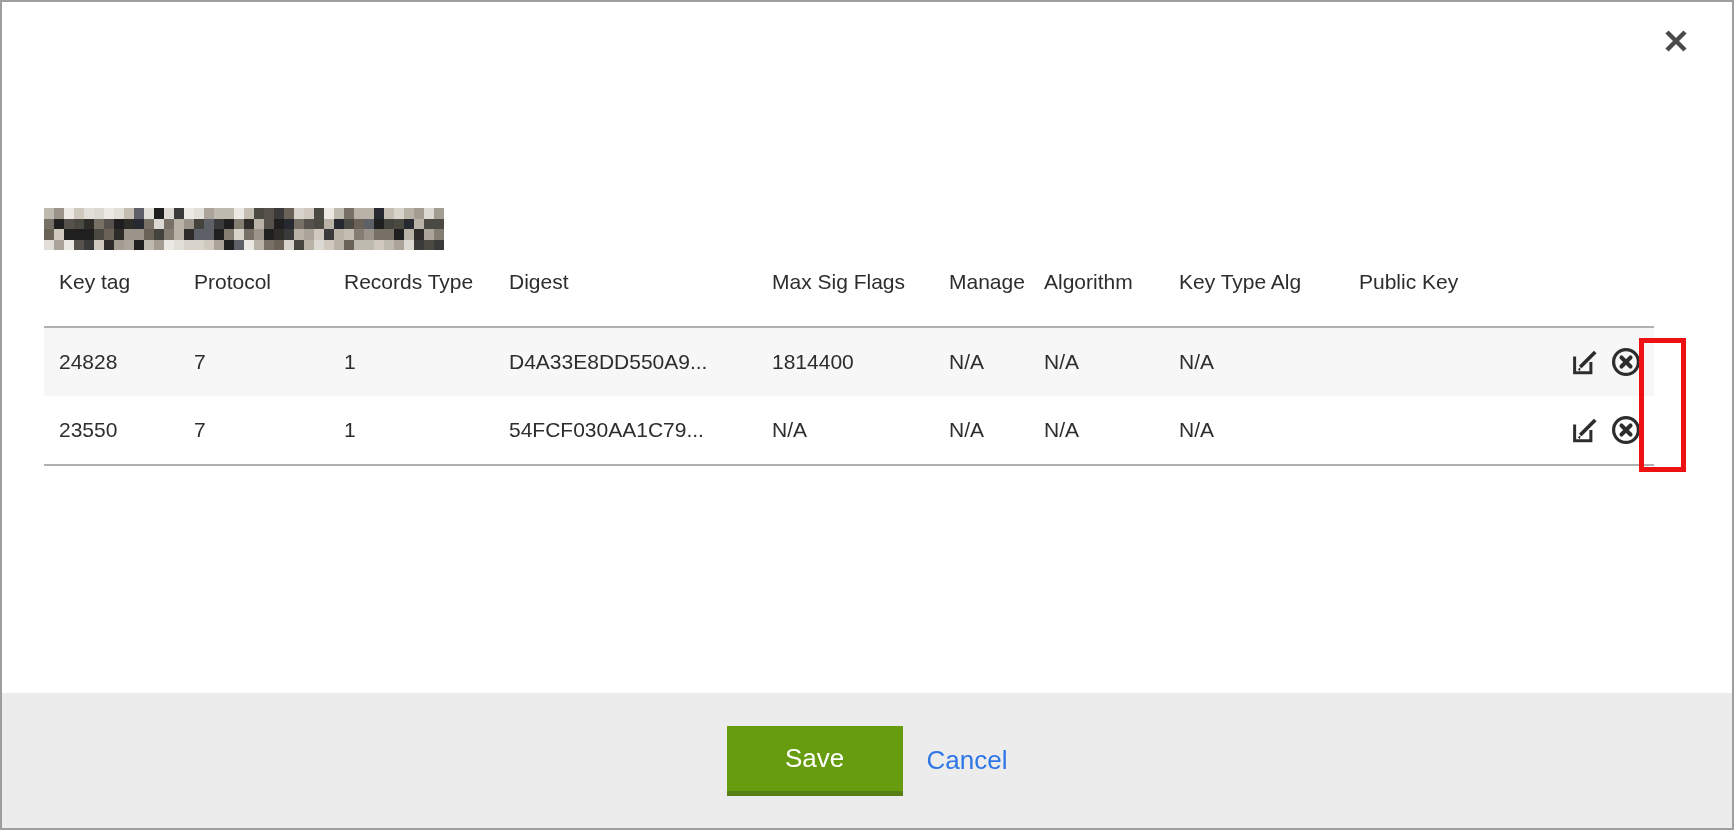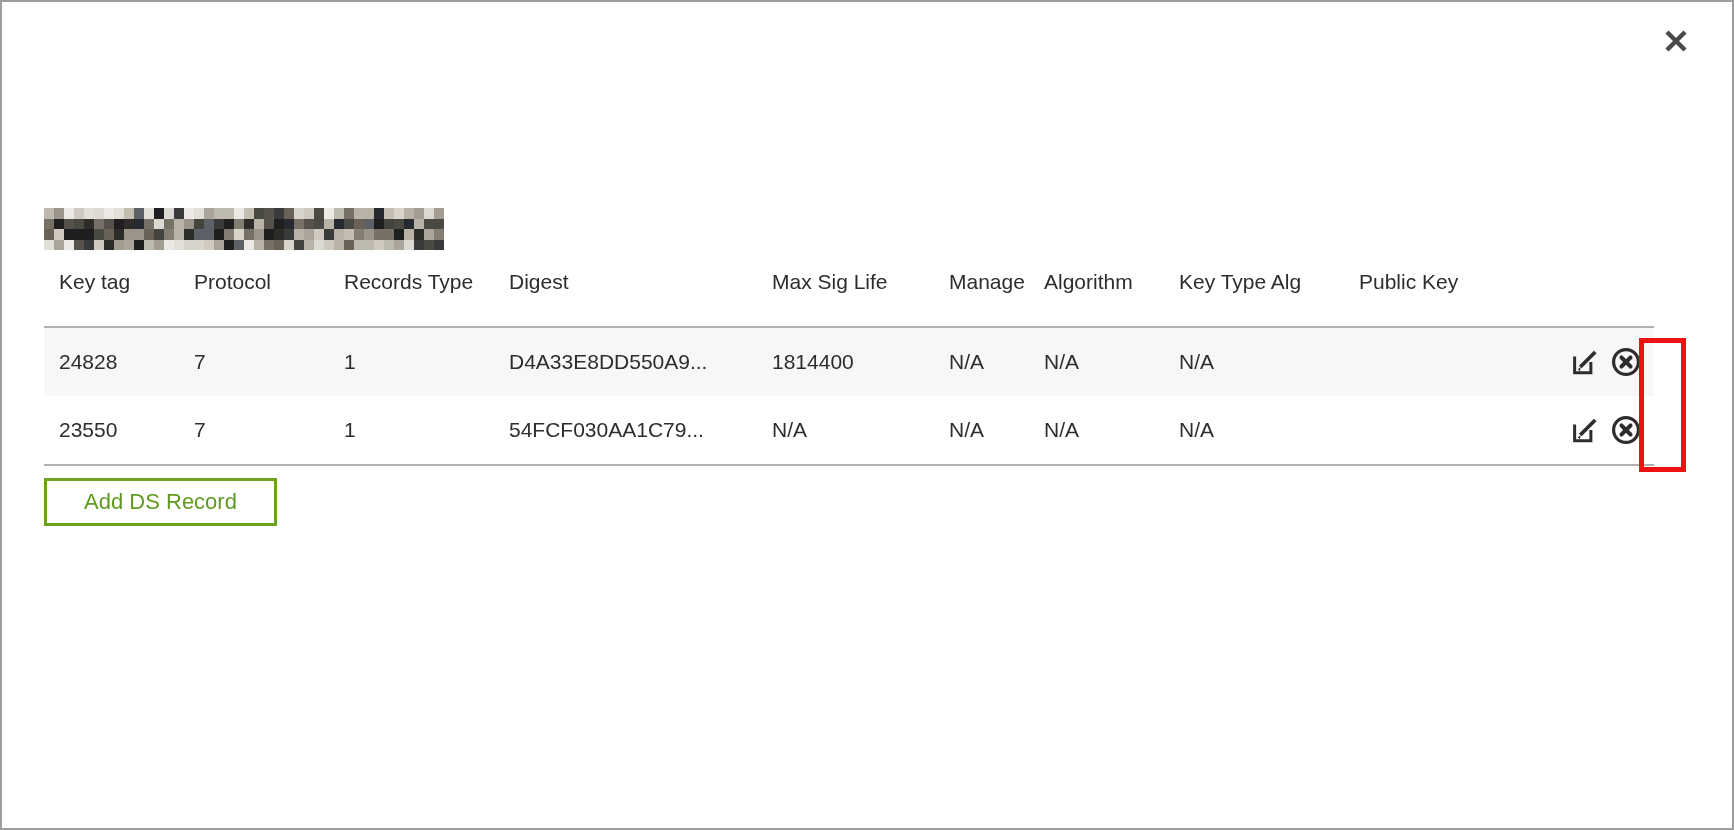--- a/index.html
+++ b/index.html
@@ -278,21 +278,21 @@
             <col style="width:180px">
             <col style="width:215px">
           <col style="width:95px">
         </colgroup>
         <thead>
           <tr>
             <th>Key tag</th>
             <th>Protocol</th>
             <th>Records Type</th>
             <th>Digest</th>
-            <th>Max Sig Life</th>
+            <th>Max Sig Flags</th>
             <th>Manage</th>
             <th>Algorithm</th>
             <th>Key Type Alg</th>
             <th>Public Key</th>
             <th></th>
           </tr>
         </thead>
         <tbody>
           <tr class="odd">
             <td>24828</td>
@@ -344,17 +344,20 @@
                   <path d="M8.6 8.6 L15.4 15.4 M15.4 8.6 L8.6 15.4" stroke="#2d2d2d" stroke-width="3" stroke-linecap="round"></path>
                 </svg>
               </button>
             </td>
           </tr>
         </tbody>
       </table>
       <div class="highlight-box"></div>
     </div>
 
-    <button class="add-btn">Add DS Record</button>
 
   </div>
 
+  <div class="dialog-footer">
+    <button class="save-btn">Save</button>
+    <a class="cancel-link">Cancel</a>
+  </div>
 </div>
 
 </body></html>

